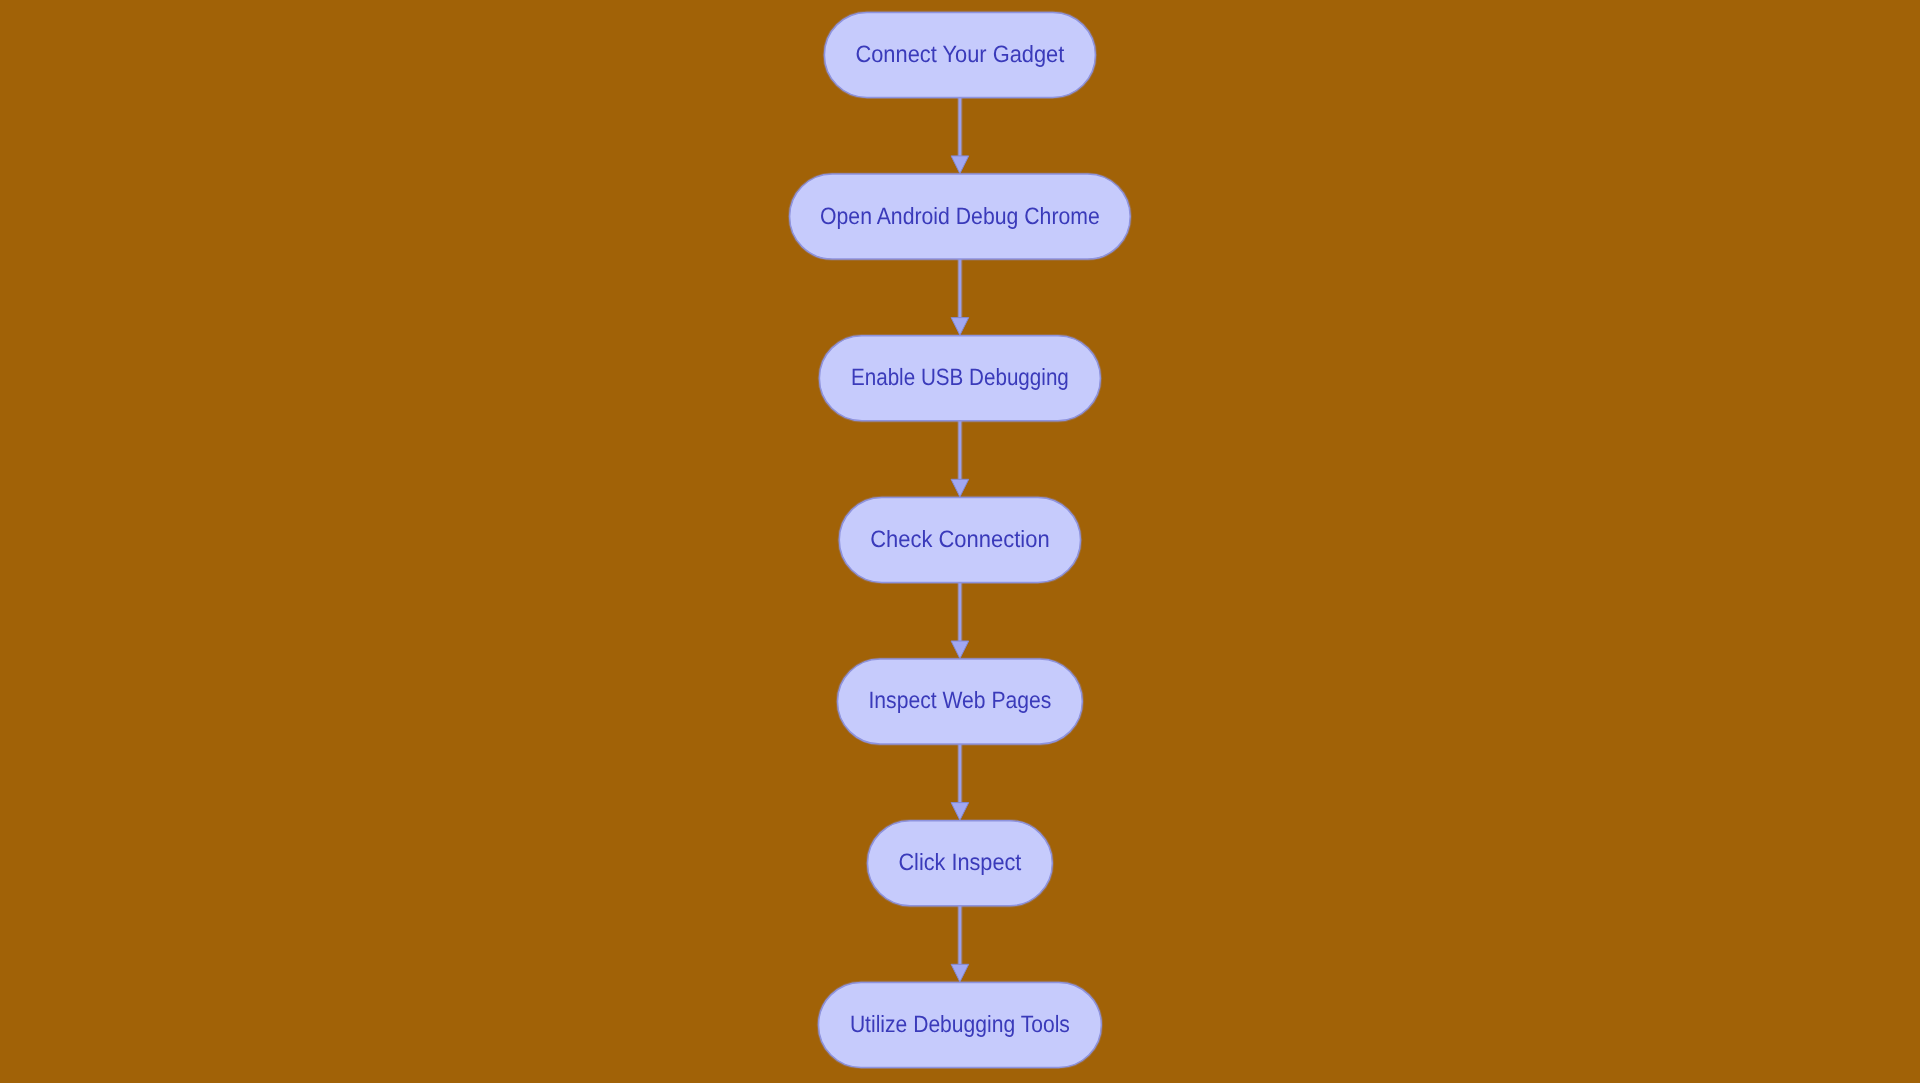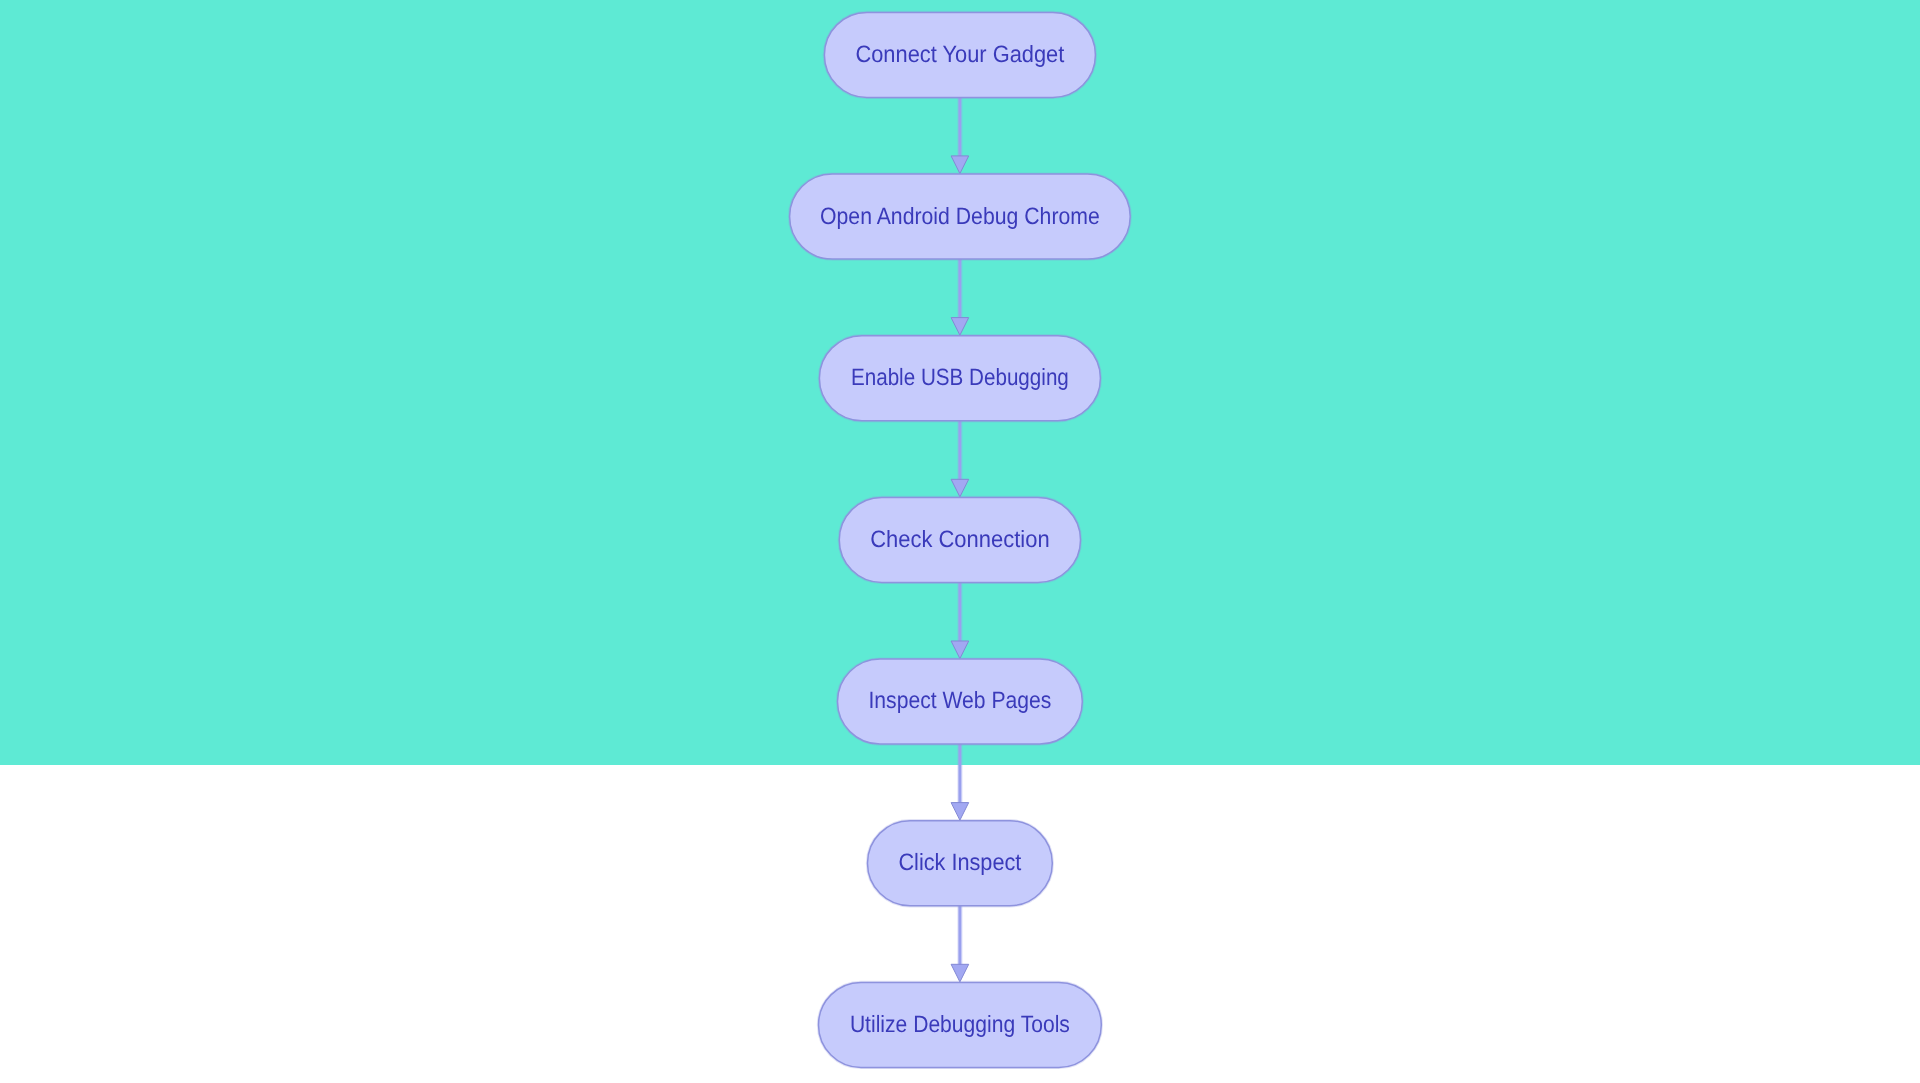--- a/index.html
+++ b/index.html
@@ -1,19 +1,19 @@
 <!DOCTYPE html>
 <html><head>
 <meta charset="utf-8">
 <title>Connect Your Gadget flowchart</title>
 <style>
   html,body{margin:0;padding:0;background:#ffffff;}
   body{width:1920px;height:1083px;overflow:hidden;
        font-family:"Liberation Sans",sans-serif;}
-  #stage{position:relative;width:1920px;height:765px;background:#5eead4;}
+  #stage{position:relative;width:1920px;height:1083px;background:#a16207;}
   svg.flow{position:absolute;left:0;top:0;display:block;filter:opacity(1);}
   .node-halo{fill:none;stroke:#8e93de;stroke-width:3.4;stroke-opacity:0.26;}
   .node-shape{fill:#c6cbfc;stroke:#8e93de;stroke-width:1.5;}
   .edge-halo{stroke:#9aa0ee;stroke-width:5.6;stroke-opacity:0.22;fill:none;stroke-linecap:butt;}
   .edge-mid{stroke:#9aa0ee;stroke-width:3.8;stroke-opacity:0.5;fill:none;stroke-linecap:butt;}
   .edge-line{stroke:#9aa0ee;stroke-width:2.4;fill:none;stroke-linecap:butt;}
   .edge-head{fill:#a2a8f2;stroke:#8288d4;stroke-width:1.0;stroke-linejoin:miter;}
   .node-label{fill:#2a2ab2;font-family:"Liberation Sans",sans-serif;
               font-size:23.6px;text-anchor:middle;
               fill-opacity:0.9;-webkit-font-smoothing:antialiased;text-rendering:geometricPrecision;}

